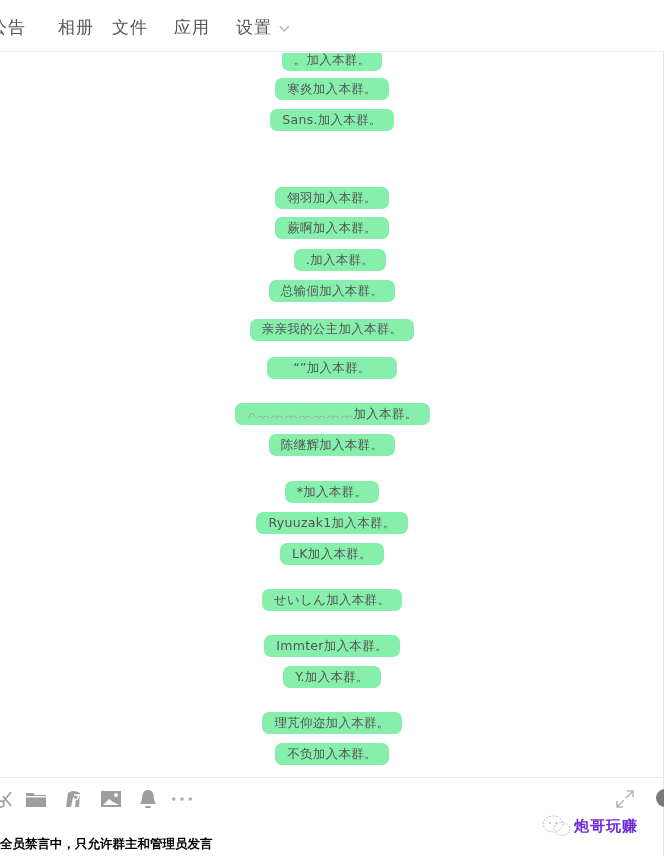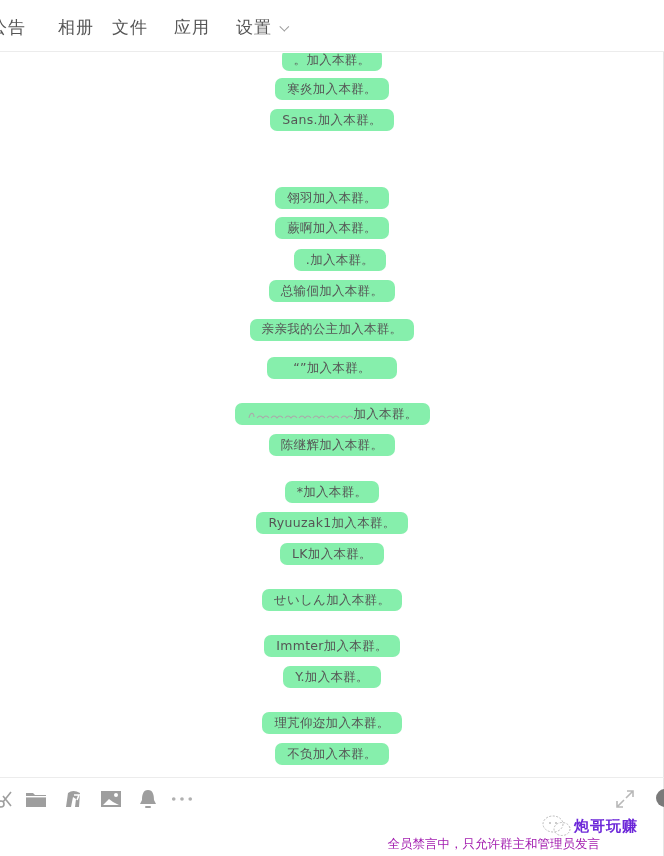--- a/index.html
+++ b/index.html
@@ -49,22 +49,22 @@
     
     .toolbar {
       position: absolute; left: 0; top: 777px; width: 664px; height: 44px;
       border-top: 1px solid #ececec;
     }
     .tool {
       position: absolute; top: 10px; width: 22px; height: 22px;
       display: flex; align-items: center; justify-content: center; cursor: pointer;
     }
     .footer-note {
-      position: absolute; left: 0; top: 836px; width: 600px; text-align: right;
-      font-size: 12.5px; color: #a21caf;
+      position: absolute; left: 0; top: 836px; width: 600px; text-align: left;
+      font-size: 12.5px; color: #000000; font-weight: bold;
     }
     .watermark {
       position: absolute; left: 540px; top: 814px; display: flex; align-items: center;
       font-size: 15px; color: #6d28d9; font-weight: bold; letter-spacing: 1px;
     }
     .edge-dot {
       position: absolute; left: 656px; top: 789px; width: 18px; height: 18px;
       border-radius: 50%; background: #7a7a7a;
     }
   </style>

